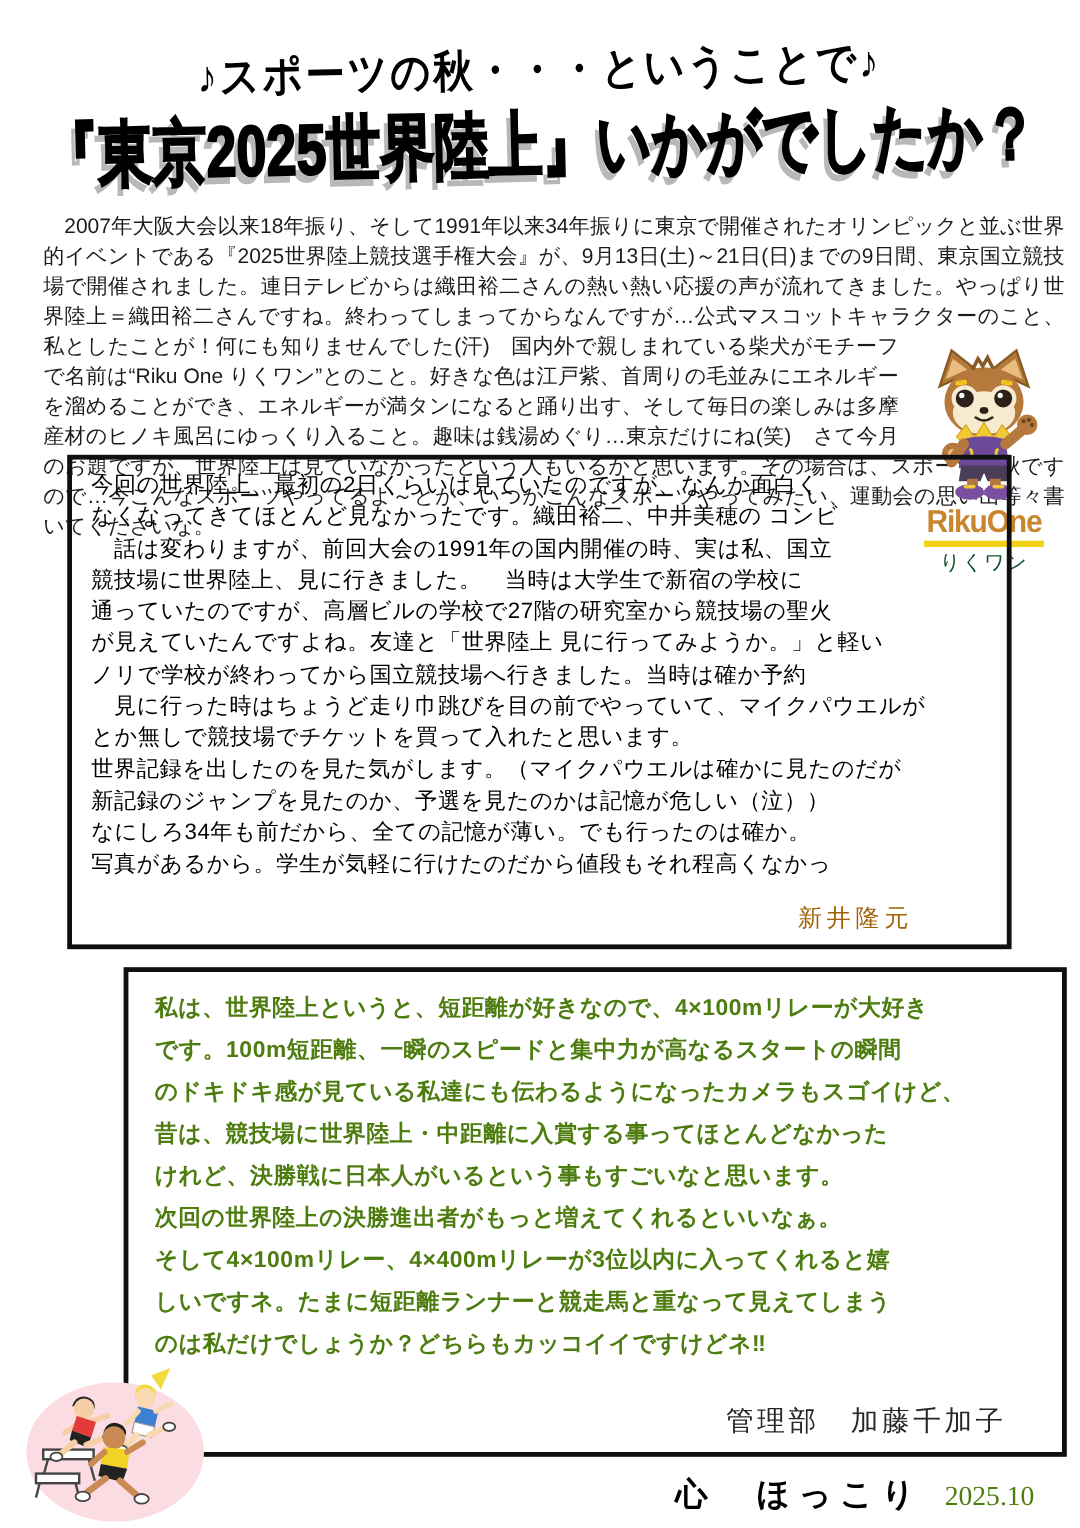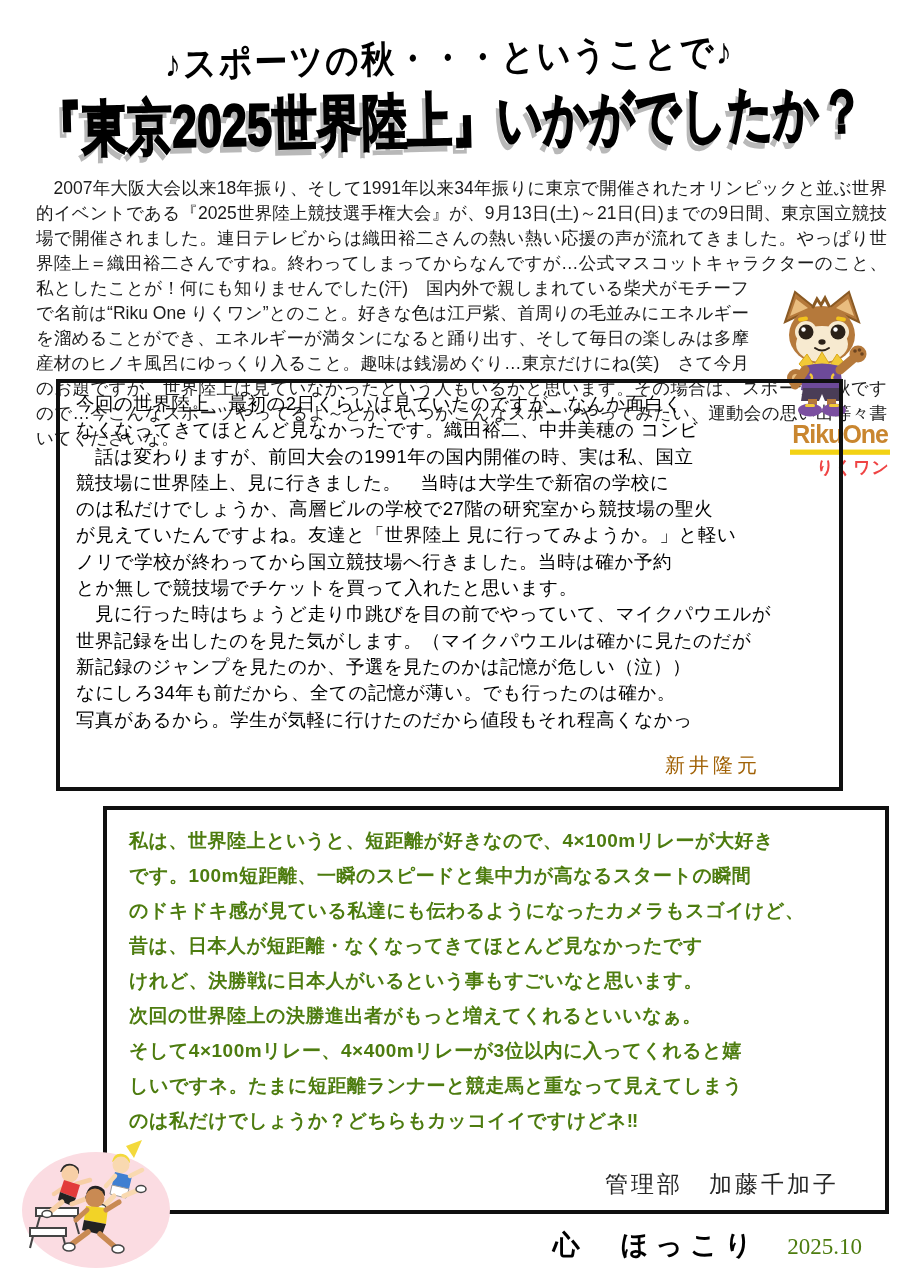--- a/index.html
+++ b/index.html
@@ -14,37 +14,37 @@
       text-shadow:-4px 5px 0 #b8b8b8;-webkit-text-stroke:1.5px #000;}
 
   
   .intro{position:absolute;left:36px;top:176px;width:851px;margin:0;
          font-size:17.5px;line-height:25px;text-align:justify;text-indent:1em;
          color:#1b1b1b;font-weight:500;}
   .mascot-spacer{float:right;width:132px;height:200px;margin-left:6px;
                  shape-outside:inset(112px 0 0 0);}
 
   
-  .mascot{position:absolute;left:750px;top:290px;width:140px;margin:0;z-index:1;text-align:right;}
+  .mascot{position:absolute;left:750px;top:290px;width:140px;margin:0;z-index:1;text-align:center;}
   .logo-en{display:inline-block;font-size:25px;font-weight:900;color:#c9862f;line-height:1;
            letter-spacing:-1px;border-bottom:5px solid #f3d214;padding:0 2px 2px 2px;transform:scaleY(1.05);}
-  .logo-jp{font-size:17px;font-weight:700;color:#ef4444;margin-top:2px;letter-spacing:1px;}
+  .logo-jp{font-size:17px;font-weight:400;color:#14532d;margin-top:2px;letter-spacing:1px;}
 
   
   .letter{position:absolute;background:transparent;border:4px solid #101010;z-index:2;box-sizing:border-box;overflow:hidden;}
   .letter1{left:56px;top:379px;width:787px;height:412px;padding:8px 12px 0 16px;}
   .letter1 .hw{font-size:18.5px;line-height:26.3px;color:#000000;white-space:nowrap;letter-spacing:.5px;}
   .sig1{position:absolute;right:78px;bottom:8px;font-size:20px;color:#a16207;letter-spacing:4px;}
   .letter2{left:103px;top:806px;width:786px;height:408px;padding:13px 0 0 22px;}
   .letter2 .hw{font-size:19px;line-height:35px;color:#4d7c0f;font-weight:700;white-space:nowrap;letter-spacing:.5px;}
   .sig2{position:absolute;right:46px;bottom:10px;font-size:23px;font-weight:500;color:#262626;letter-spacing:3px;}
 
   
   .runners{position:absolute;left:20px;top:1128px;width:152px;height:142px;margin:0;z-index:3;}
-  .footer{position:absolute;top:1227px;right:38px;display:flex;align-items:baseline;gap:28px;z-index:4;}
+  .footer{position:absolute;top:1227px;right:38px;display:flex;align-items:baseline;gap:18px;z-index:4;}
   .fname{font-size:27px;font-weight:900;letter-spacing:7px;color:#000;}
   .fdate{font-size:23px;font-family:"Liberation Serif","DejaVu Serif",serif;color:#4d7c0f;}
 </style>
 </head>
 <body>
 
 <div class="page">
 
   <header class="titles">
     <div class="t1">♪スポーツの秋・・・ということで♪</div>
@@ -101,37 +101,37 @@
     </svg>
     <div class="logo-en">RikuOne</div>
     <div class="logo-jp">りくワン</div>
   </figure>
 
   <section class="letter letter1">
     <div class="hw">今回の世界陸上、最初の2日くらいは見ていたのですが、なんか面白く</div>
     <div class="hw">なくなってきてほとんど見なかったです。織田裕二、中井美穂の コンビ</div>
     <div class="hw">　話は変わりますが、前回大会の1991年の国内開催の時、実は私、国立</div>
     <div class="hw">競技場に世界陸上、見に行きました。　当時は大学生で新宿の学校に</div>
-    <div class="hw">のは私だけでしょうか、高層ビルの学校で27階の研究室から競技場の聖火</div>
+    <div class="hw">通っていたのですが、高層ビルの学校で27階の研究室から競技場の聖火</div>
     <div class="hw">が見えていたんですよね。友達と「世界陸上 見に行ってみようか。」と軽い</div>
     <div class="hw">ノリで学校が終わってから国立競技場へ行きました。当時は確か予約</div>
+    <div class="hw">　見に行った時はちょうど走り巾跳びを目の前でやっていて、マイクパウエルが</div>
     <div class="hw">とか無しで競技場でチケットを買って入れたと思います。</div>
-    <div class="hw">　見に行った時はちょうど走り巾跳びを目の前でやっていて、マイクパウエルが</div>
     <div class="hw">世界記録を出したのを見た気がします。（マイクパウエルは確かに見たのだが</div>
     <div class="hw">新記録のジャンプを見たのか、予選を見たのかは記憶が危しい（泣））</div>
     <div class="hw">なにしろ34年も前だから、全ての記憶が薄い。でも行ったのは確か。</div>
     <div class="hw">写真があるから。学生が気軽に行けたのだから値段もそれ程高くなかっ</div>
     <div class="sig1">新井隆元</div>
   </section>
 
   <section class="letter letter2">
     <div class="hw">私は、世界陸上というと、短距離が好きなので、4×100mリレーが大好き</div>
     <div class="hw">です。100m短距離、一瞬のスピードと集中力が高なるスタートの瞬間</div>
     <div class="hw">のドキドキ感が見ている私達にも伝わるようになったカメラもスゴイけど、</div>
-    <div class="hw">昔は、日本人が短距離・なくなってきてほとんど見なかったです</div>
+    <div class="hw">昔は、競技場に世界陸上・中距離に入賞する事ってほとんどなかった</div>
     <div class="hw">けれど、決勝戦に日本人がいるという事もすごいなと思います。</div>
     <div class="hw">次回の世界陸上の決勝進出者がもっと増えてくれるといいなぁ。</div>
     <div class="hw">そして4×100mリレー、4×400mリレーが3位以内に入ってくれると嬉</div>
     <div class="hw">しいですネ。たまに短距離ランナーと競走馬と重なって見えてしまう</div>
     <div class="hw">のは私だけでしょうか？どちらもカッコイイですけどネ‼</div>
     <div class="sig2">管理部　加藤千加子</div>
   </section>
 
   <figure class="runners">
     <svg width="152" height="142" viewBox="0 0 152 142">

